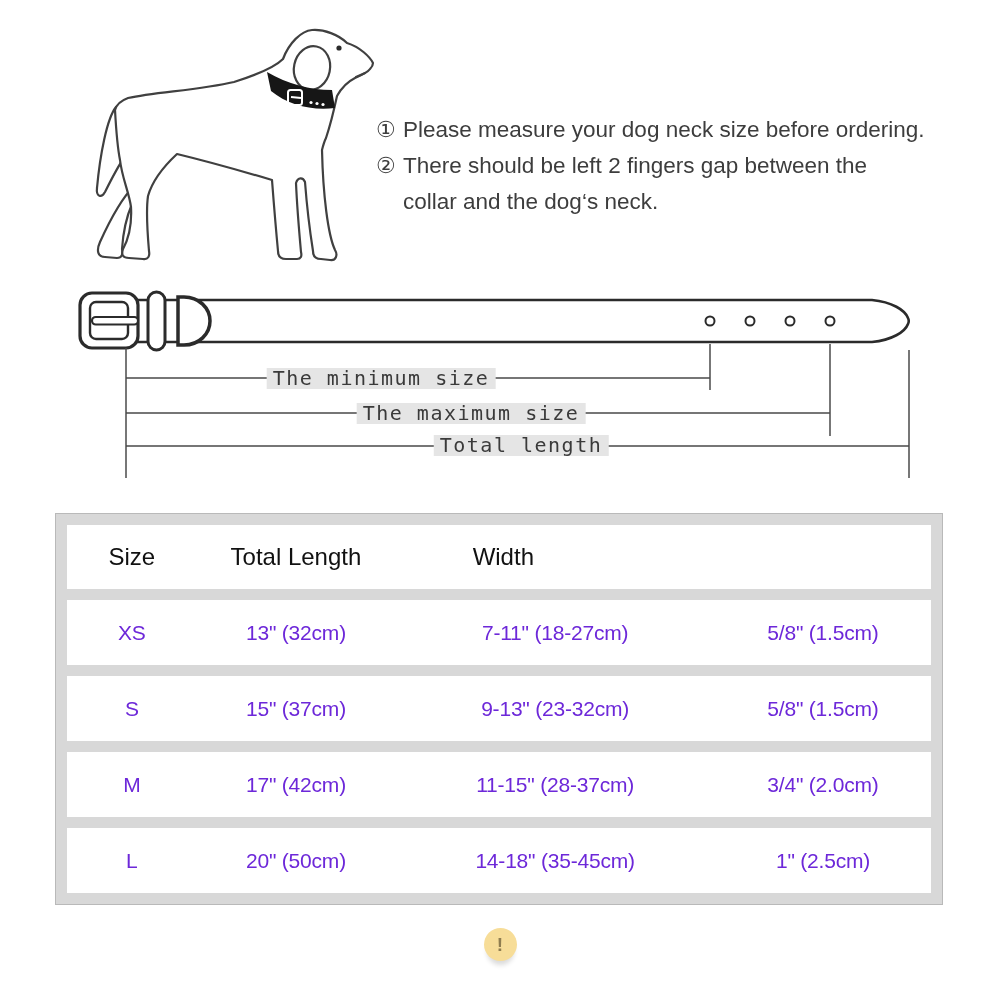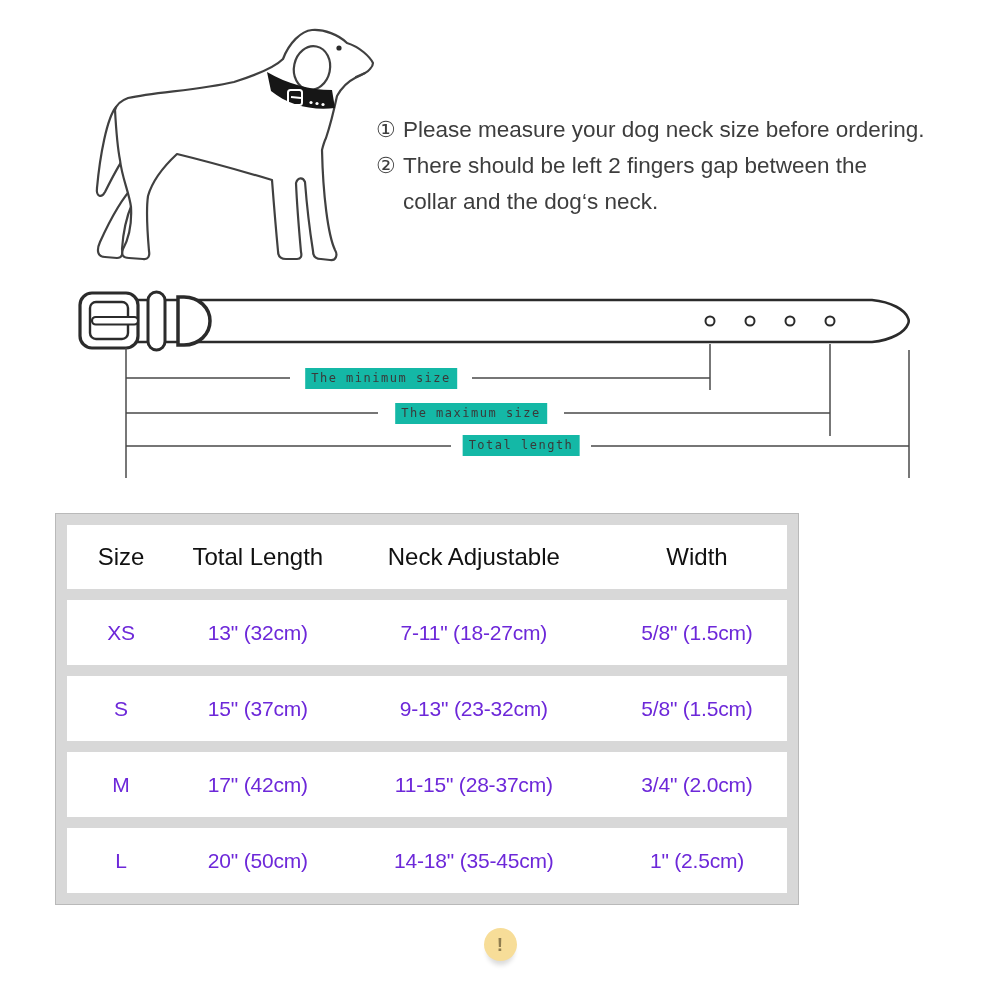--- a/index.html
+++ b/index.html
@@ -13,26 +13,26 @@
   
   .instructions{left:376px;top:112px;width:590px;font-size:22.5px;
                 color:#3d3d3d;line-height:36px;}
   .instr{display:flex;align-items:flex-start;}
   .instr .num{width:27px;flex:0 0 27px;font-size:22px;}
   .instr .txt{flex:1;}
 
   
   #belt-svg{left:0;top:280px;width:1000px;height:200px;}
   .measure-label{position:absolute;transform:translateX(-50%);
-     font-family:"DejaVu Sans Mono", monospace;font-size:12px;
-     letter-spacing:1.5px;color:#3a3a3a;background:#14b8a6;
+     font-family:"DejaVu Sans Mono", monospace;font-size:20px;
+     letter-spacing:1.5px;color:#3a3a3a;background:#e5e5e5;
      padding:0 6px;white-space:nowrap;line-height:21px;}
 
   
-  .size-table{left:55px;top:513px;width:744px;height:392px;
+  .size-table{left:55px;top:513px;width:888px;height:392px;
      background:#d8d8d8;border:1px solid #b9b9b9;box-sizing:border-box;
      padding:11px;display:flex;flex-direction:column;gap:11px;}
   .trow{background:#ffffff;display:flex;align-items:center;flex:1;}
   .trow.header{flex:0 0 64px;}
   .cell{text-align:center;font-size:21px;color:#6d28d9;letter-spacing:-0.2px;}
   .header .cell{font-size:24px;color:#111111;letter-spacing:0;}
   .c0{width:15%;} .c1{width:23%;} .c2{width:37%;} .c3{width:25%;}
 
   
   .note{left:0;top:928px;width:1000px;display:flex;justify-content:center;
@@ -150,21 +150,20 @@
   </g>
 </svg>
 <span class="measure-label" style="left:381px;top:368px;">The minimum size</span>
 <span class="measure-label" style="left:471px;top:403px;">The maximum size</span>
 <span class="measure-label" style="left:521px;top:435px;">Total length</span>
 
 <div class="abs size-table">
   <div class="trow header">
     <div class="cell c0">Size</div>
     <div class="cell c1">Total Length</div>
-    <div class="cell c2">Neck Adjustable</div>
     <div class="cell c3">Width</div>
   </div>
   <div class="trow">
     <div class="cell c0">XS</div>
     <div class="cell c1">13" (32cm)</div>
     <div class="cell c2">7-11" (18-27cm)</div>
     <div class="cell c3">5/8" (1.5cm)</div>
   </div>
   <div class="trow">
     <div class="cell c0">S</div>

